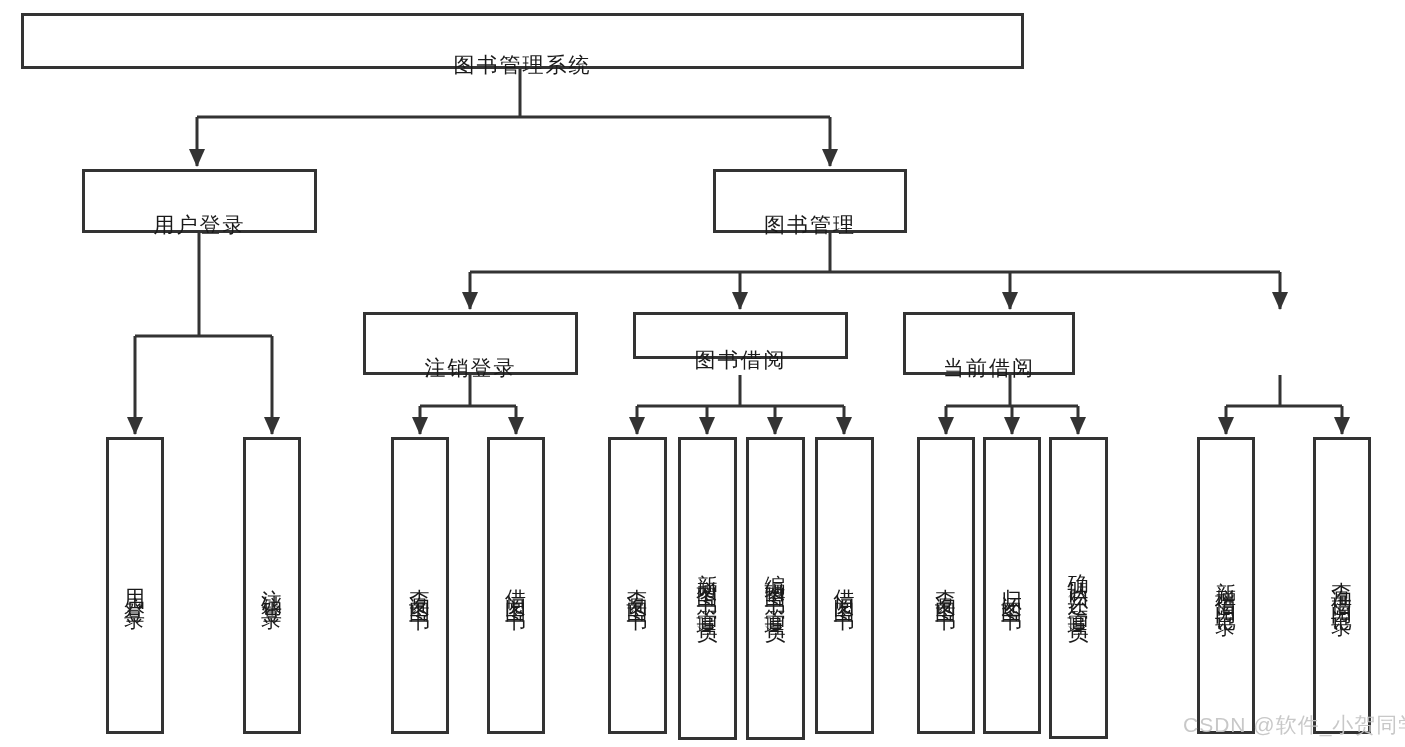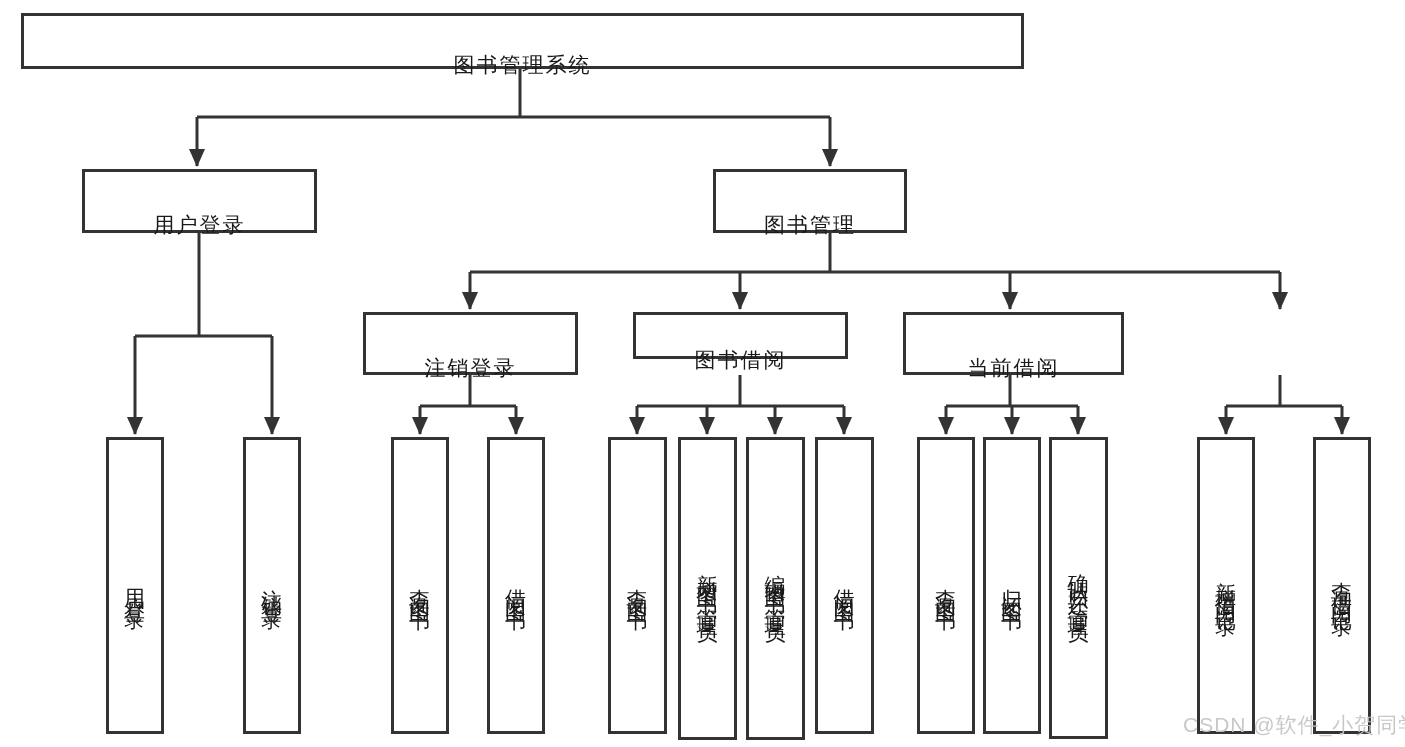--- a/index.html
+++ b/index.html
@@ -87,21 +87,21 @@
   <div class="box" style="left:713px;top:169px;width:194px;height:64px">
     <span class="h-label">图书管理</span>
   </div>
 
   <div class="box" style="left:363px;top:312px;width:215px;height:63px">
     <span class="h-label">注销登录</span>
   </div>
   <div class="box" style="left:633px;top:312px;width:215px;height:47px">
     <span class="h-label">图书借阅</span>
   </div>
-  <div class="box" style="left:903px;top:312px;width:221px;height:63px">
+  <div class="box" style="left:903px;top:312px;width:172px;height:63px">
     <span class="h-label">当前借阅</span>
   </div>
 
   <div class="box leaf" style="left:106px;top:437px;width:58px;height:297px">
     <span>用户登录</span>
   </div>
   <div class="box leaf" style="left:243px;top:437px;width:58px;height:297px">
     <span>注销登录</span>
   </div>
 

